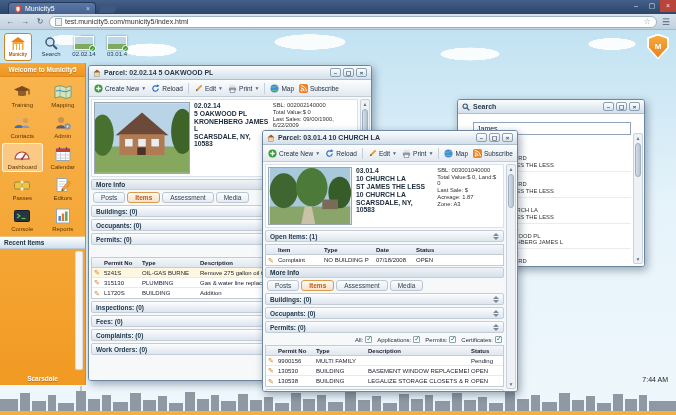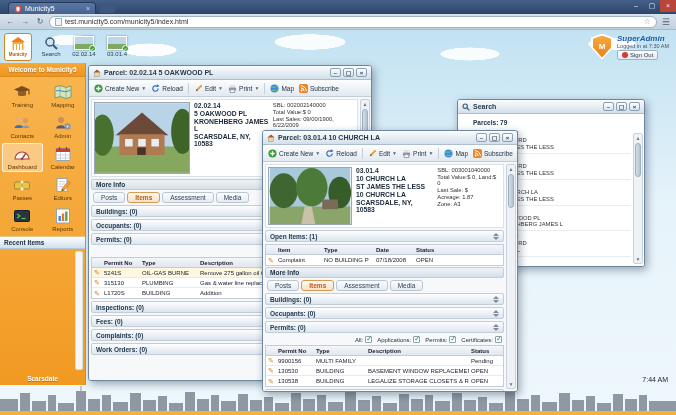--- a/index.html
+++ b/index.html
@@ -192,28 +192,20 @@
       <div class="hdr-item">
         <span class="stamp-img">
             <span class="stamp-check">✓</span>
           </span>
         <span class="hdr-lbl">03.01.4</span>
       </div>
       <div class="user-block">
         <div class="shield-outer">
             <div class="shield-inner">M</div>
           </div>
-        <div class="user-text">
-          <span class="user-name">SuperAdmin</span>
-          <span class="user-status">Logged in at 7:30 AM</span>
-          <button class="signout">
-              <span class="signout-ic"></span>
-              <span>Sign Out</span>
-            </button>
-        </div>
       </div>
     </div>
 
     <div class="sidebar">
       <div class="sb-title">Welcome to Municity5</div>
       <div class="sb-grid">
         <div class="sb-item">
           <svg class="sb-icon" viewBox="0 0 18 18">
               <polygon points="9,3 17,6.5 9,10 1,6.5" fill="#7a4b20"></polygon>
               <path d="M5 8.2V12c0 1.4 8 1.4 8 0V8.2" fill="#935c28"></path>
@@ -525,20 +517,21 @@
           </svg>
         <span class="wt-text">Search</span>
         <span class="win-btns">
           <span class="win-btn">–</span>
           <span class="win-btn">▢</span>
           <span class="win-btn">×</span>
         </span>
       </div>
       <div class="search-body">
         <div class="v-tab">Contacts</div>
+        <input class="search-input" value="James" style="">
         <div class="search-count">Parcels: 79</div>
         <div class="results">
           <div class="result">
             <span class="res-icons">
                 <svg width="9" height="10" viewBox="0 0 10 11">
                   <rect x="1" y="0.5" width="7" height="9" fill="#fff" stroke="#8a97a5" stroke-width=".6"></rect>
                   <circle cx="7.5" cy="8" r="2.3" fill="#3a9e3a"></circle>
                   <path d="M7.5 6.8v2.4M6.3 8h2.4" stroke="#fff" stroke-width=".8"></path>
                 </svg>
                 <svg width="9" height="10" viewBox="0 0 10 11">

